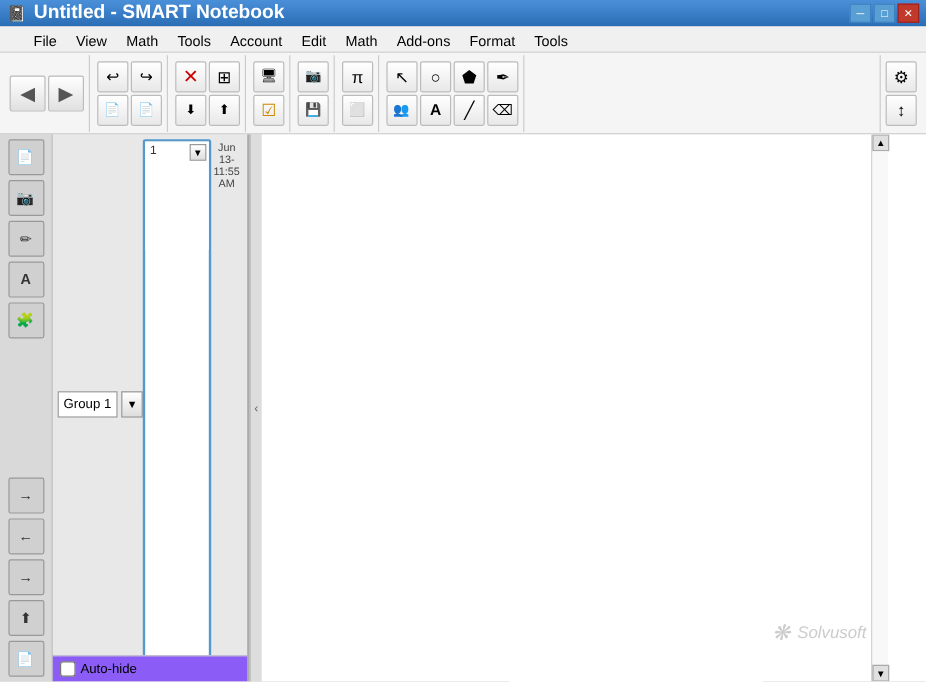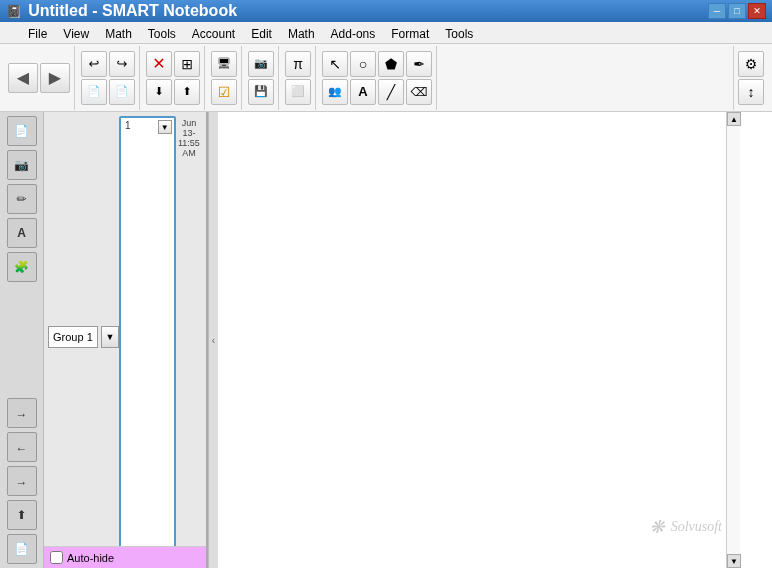--- a/index.html
+++ b/index.html
@@ -231,21 +231,21 @@
       cursor: pointer;
     }
 
     
     #autohide-bar {
       position: absolute;
       bottom: 0;
       left: 0;
       right: 0;
       height: 22px;
-      background: #f0abfc;
+      background: #8b5cf6;
       border-top: 1px solid #ccc;
       display: flex;
       align-items: center;
       padding: 0 6px;
       gap: 4px;
       font-size: 11px;
     }
 
     
     #collapse-handle {
@@ -458,21 +458,21 @@
       <label for="autohide-cb">Auto-hide</label>
     </div>
   </div>
 
   <div id="collapse-handle">‹</div>
 
   <div id="canvas-area">
 
     <div id="watermark">
       <span class="watermark-icon">❋</span>
-      <span style="font-size:14px; color:#ccc; font-style:italic;font-family:Liberation Serif, serif;">Solvusoft</span>
+      <span style="font-size:14px; color:#ccc; font-style:italic;">Solvusoft</span>
     </div>
 
     <div id="v-scroll">
       <div class="scroll-arrow">▲</div>
       <div class="scroll-thumb"></div>
       <div class="scroll-arrow">▼</div>
     </div>
   </div>
 
 </div>

